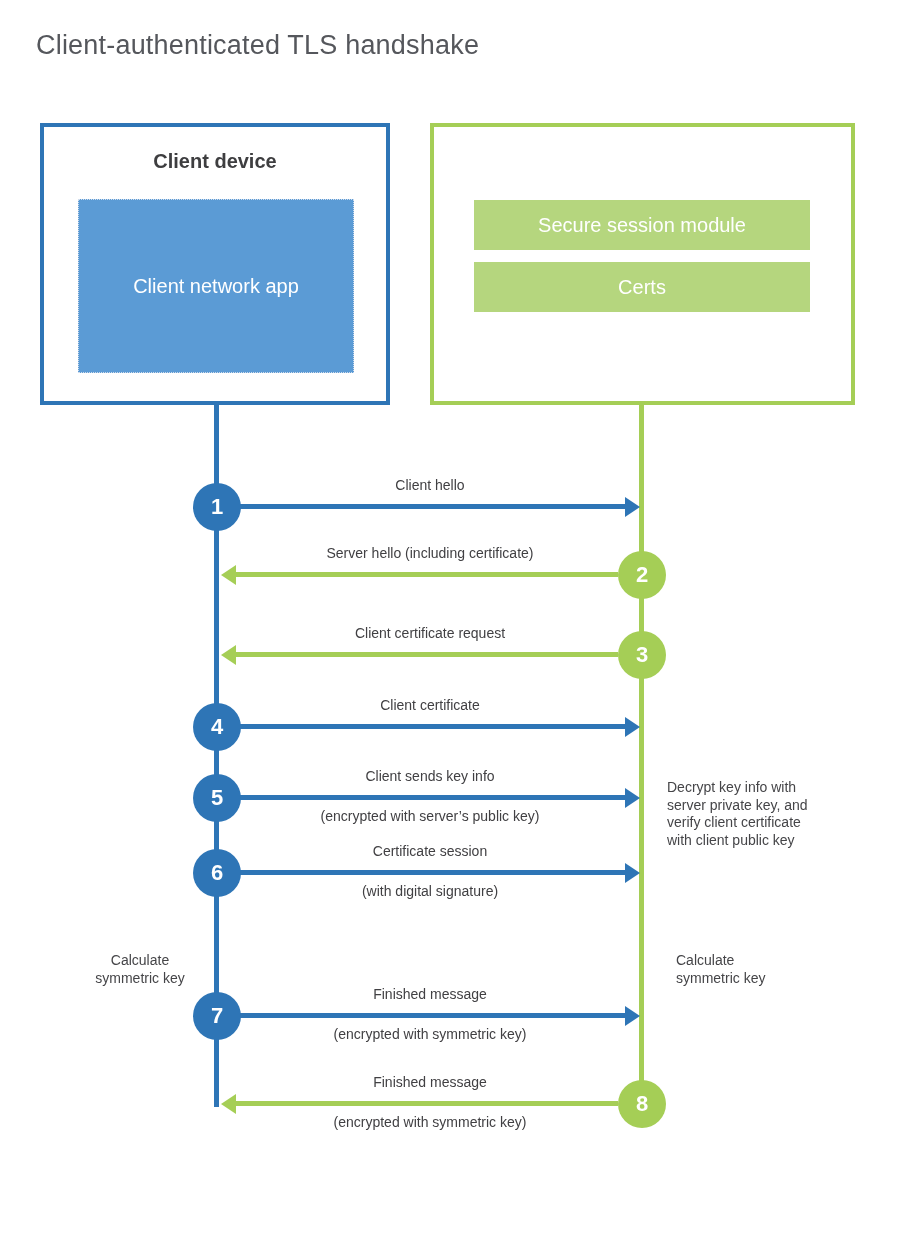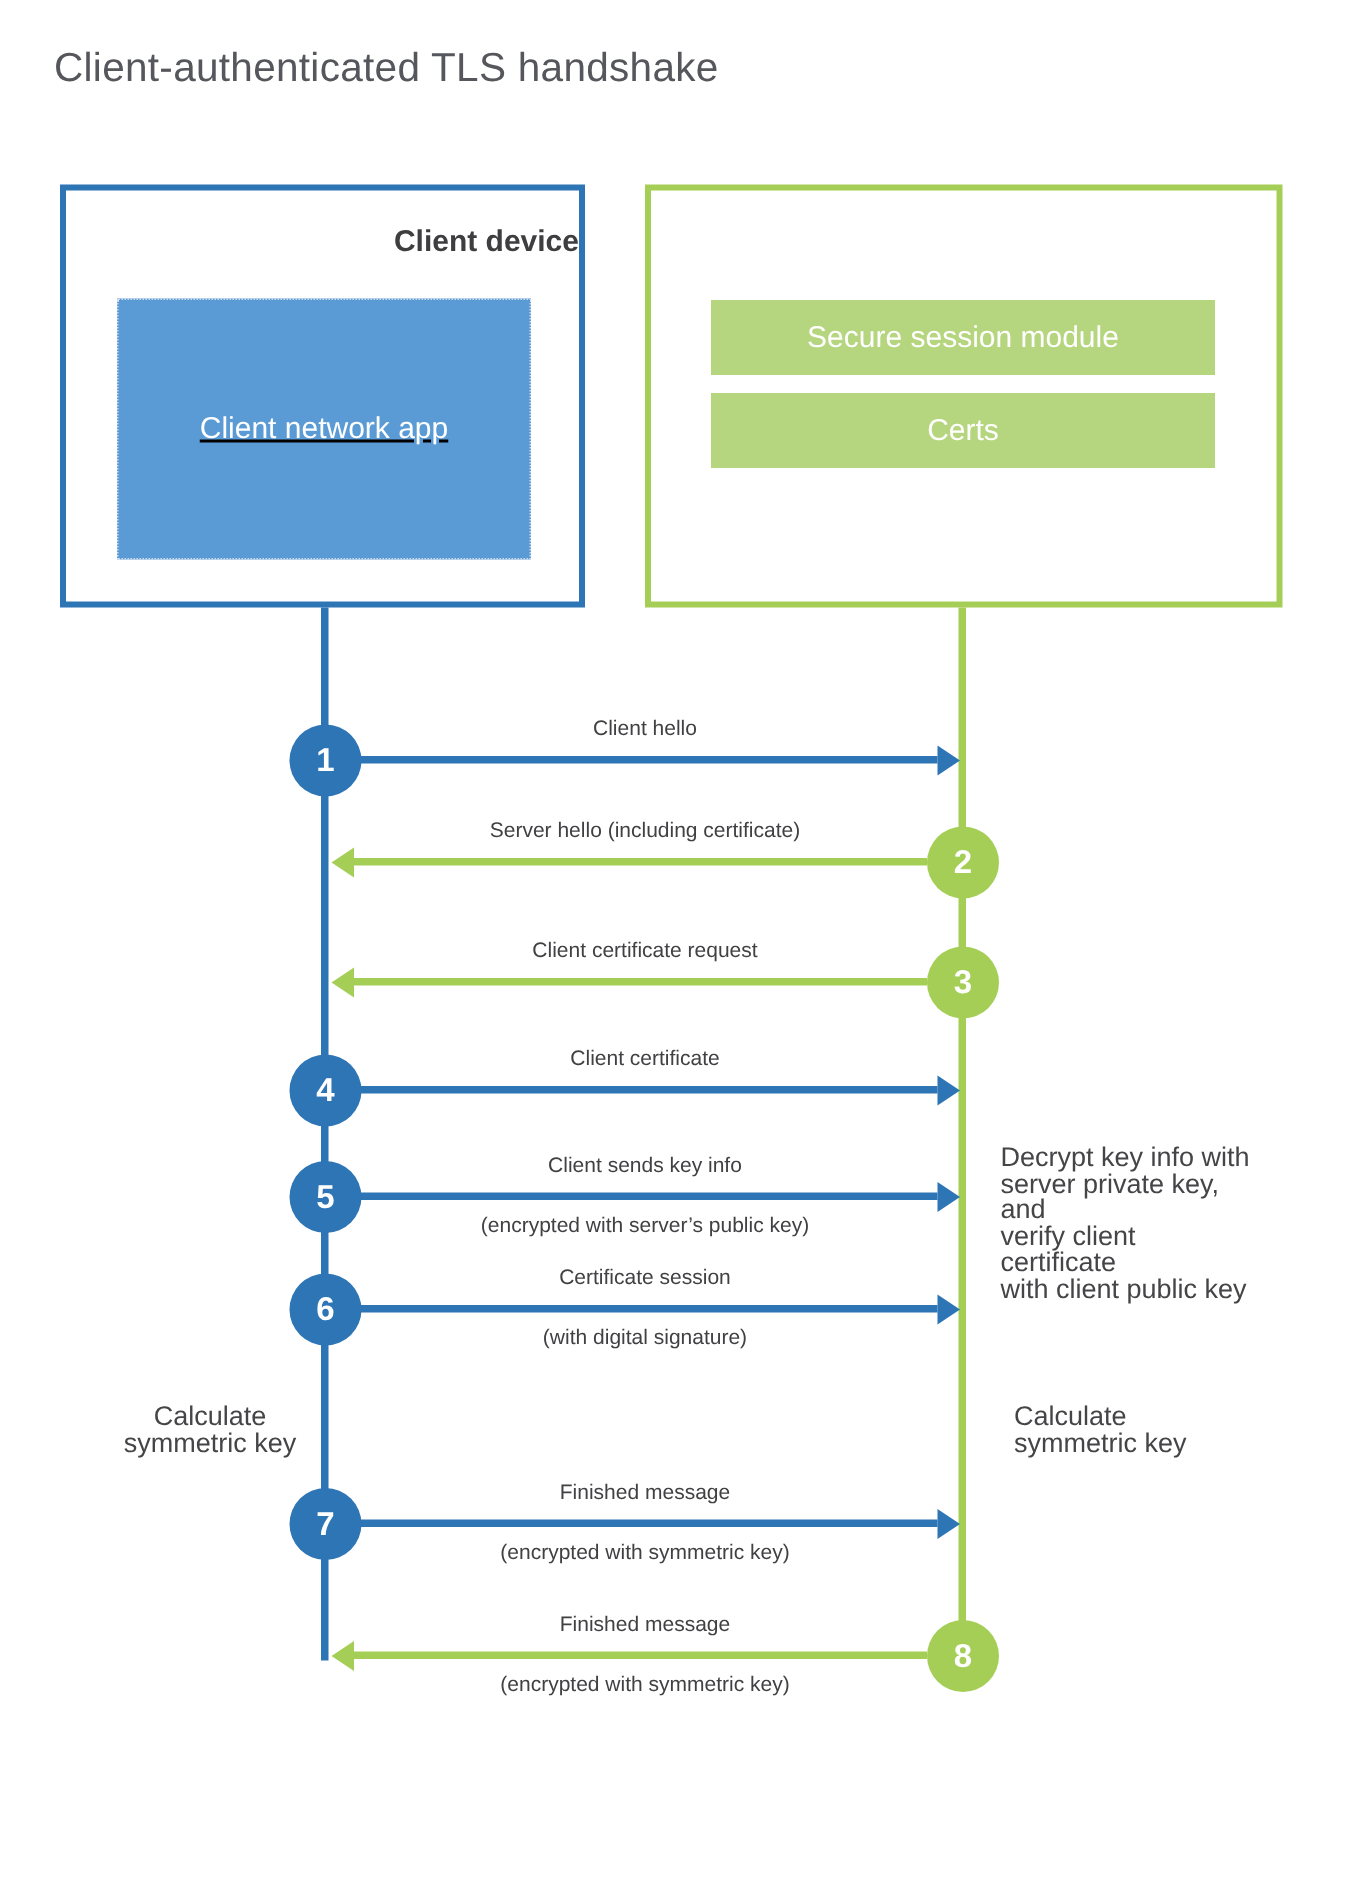--- a/index.html
+++ b/index.html
@@ -9,26 +9,26 @@
   }
   .title{
     position:absolute;left:36px;top:30px;font-size:27px;font-weight:400;
     color:#55575c;letter-spacing:0.2px;
   }
   
   .actor-box{position:absolute;top:123px;height:282px;background:#fff;box-sizing:border-box;}
   .actor-box.client{left:40px;width:350px;border:4px solid #2e75b6;}
   .actor-box.server{left:430px;width:425px;border:4px solid #a5ce56;}
   .actor-title{
-    margin-top:23px;text-align:right;font-size:20px;font-weight:700;color:#3e3e40;
+    margin-top:23px;text-align:center;font-size:20px;font-weight:700;color:#3e3e40;
   }
   .client-app{
     position:absolute;left:34px;top:72px;width:276px;height:174px;
     background:#5b9bd5;border:1px dotted #cfdced;box-sizing:border-box;
-    display:flex;align-items:center;justify-content:center;text-decoration:underline;
+    display:flex;align-items:center;justify-content:center;
   }
   .client-app span{
     display:block;width:170px;text-align:center;color:#ffffff;font-size:20px;line-height:26px;
   }
   .server-bar{
     position:absolute;left:40px;width:336px;height:50px;background:#b5d67e;
     display:flex;align-items:center;justify-content:center;
     color:#ffffff;font-size:20px;
   }
   .bar-1{top:73px;} .bar-2{top:135px;} .bar-3{top:196px;}
@@ -60,21 +60,21 @@
   .msg-label{
     position:absolute;left:222px;width:416px;text-align:center;
     font-size:14px;color:#414043;
   }
   .msg-sub{
     position:absolute;left:222px;width:416px;text-align:center;
     font-size:14px;color:#414043;
   }
   
   .note{
-    position:absolute;font-size:18px;line-height:17.5px;color:#454548;white-space:pre-line;
+    position:absolute;font-size:14px;line-height:17.5px;color:#454548;white-space:pre-line;margin-top:16px;
   }
   .note.decrypt{left:667px;top:763px;width:170px;text-align:left;}
   .note.calc-left{left:70px;top:936px;width:140px;text-align:center;}
   .note.calc-right{left:676px;top:936px;width:140px;text-align:left;}
 </style>
 </head>
 <body>
 
 <div class="canvas">
 

